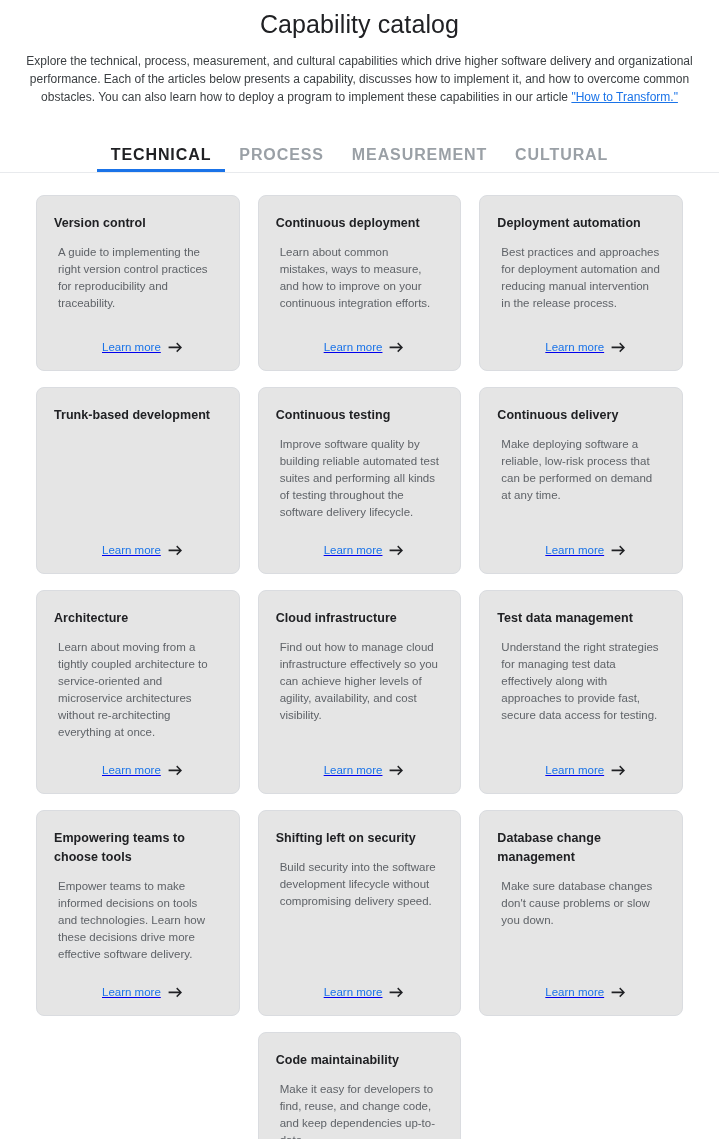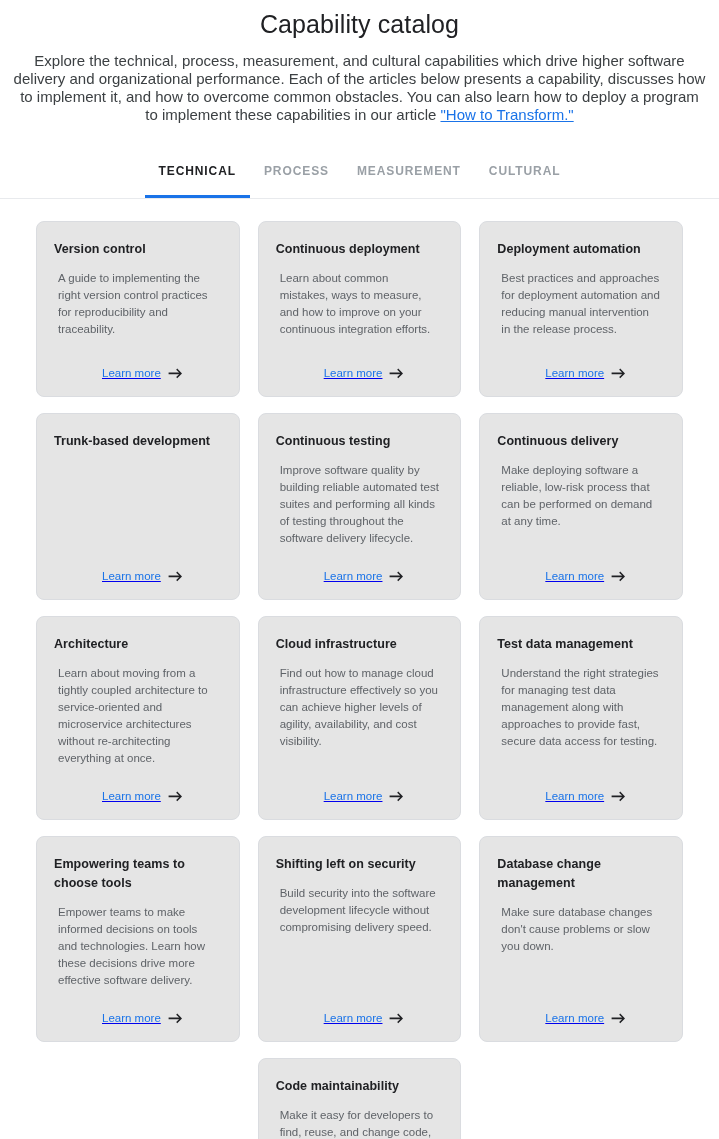--- a/index.html
+++ b/index.html
@@ -24,21 +24,21 @@
   }
   .page-title {
     font-size: 25px;
     font-weight: 400;
     line-height: 32px;
     color: #202124;
     margin: 0 0 12px 0;
     letter-spacing: 0.1px;
   }
   .page-intro {
-    font-size: 15px;
+    font-size: 12px;
     line-height: 18px;
     color: #3c4043;
     max-width: 712px;
     margin: 0 auto;
     padding: 0 4px;
     font-weight: 400;
   }
   .intro-link {
     color: #1a73e8;
     text-decoration: underline;
@@ -50,25 +50,25 @@
     margin-top: 30px;
     border-bottom: 1px solid #e8eaed;
   }
   .tabs {
     display: flex;
     justify-content: center;
     align-items: flex-end;
     gap: 0px;
   }
   .tab {
-    font-size: 12px;
+    font-size: 16px;
     font-weight: 700;
     letter-spacing: 0.9px;
     color: #9aa0a6;
-    padding: 10px 14px 17px 14px;
+    padding: 10px 14px 5px 14px;
     cursor: pointer;
     background: none;
     border: none;
     border-bottom: 3px solid transparent;
     font-family: "Liberation Sans", sans-serif;
     white-space: nowrap;
     text-transform: none;
   }
   .tab.active {
     color: #202124;
@@ -253,21 +253,21 @@
       <span class="cta-arrow">
         <svg width="15" height="11" viewBox="0 0 15 11" aria-hidden="true">
           <path d="M9.2 0.6 L14 5.4 L9.2 10.2 L8.2 9.1 L11.1 6.2 L0.6 6.2 L0.6 4.6 L11.1 4.6 L8.2 1.7 Z" fill="currentColor"></path>
         </svg>
       </span>
     </a>
   </article>
 
   <article class="card">
     <h2 class="card-title">Test data management</h2>
-    <p class="card-desc">Understand the right strategies for managing test data management along with approaches to provide fast, secure data access for testing.</p>
+    <p class="card-desc">Understand the right strategies for managing test data effectively along with approaches to provide fast, secure data access for testing.</p>
     <a class="card-cta" href="#">
       <span class="cta-label">Learn more</span>
       <span class="cta-arrow">
         <svg width="15" height="11" viewBox="0 0 15 11" aria-hidden="true">
           <path d="M9.2 0.6 L14 5.4 L9.2 10.2 L8.2 9.1 L11.1 6.2 L0.6 6.2 L0.6 4.6 L11.1 4.6 L8.2 1.7 Z" fill="currentColor"></path>
         </svg>
       </span>
     </a>
   </article>
 

